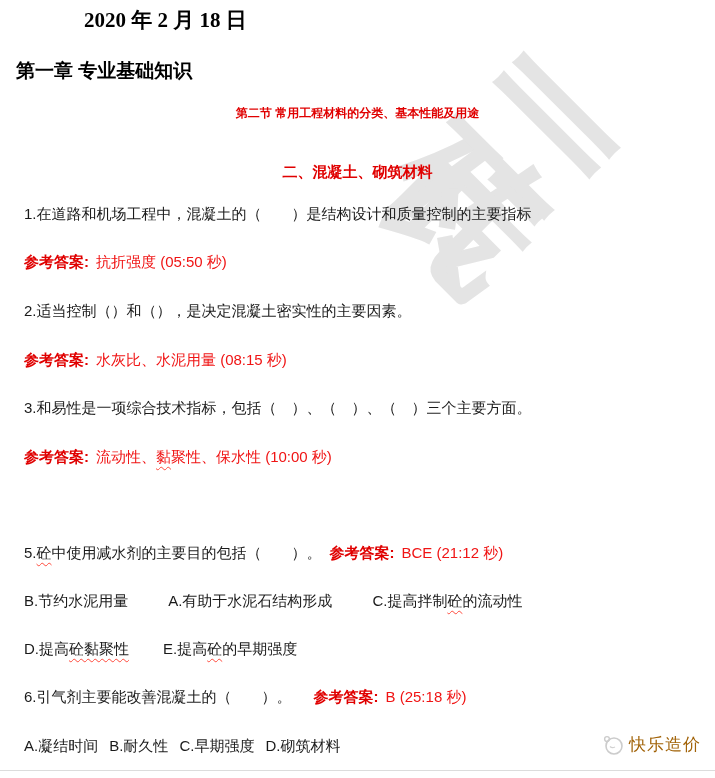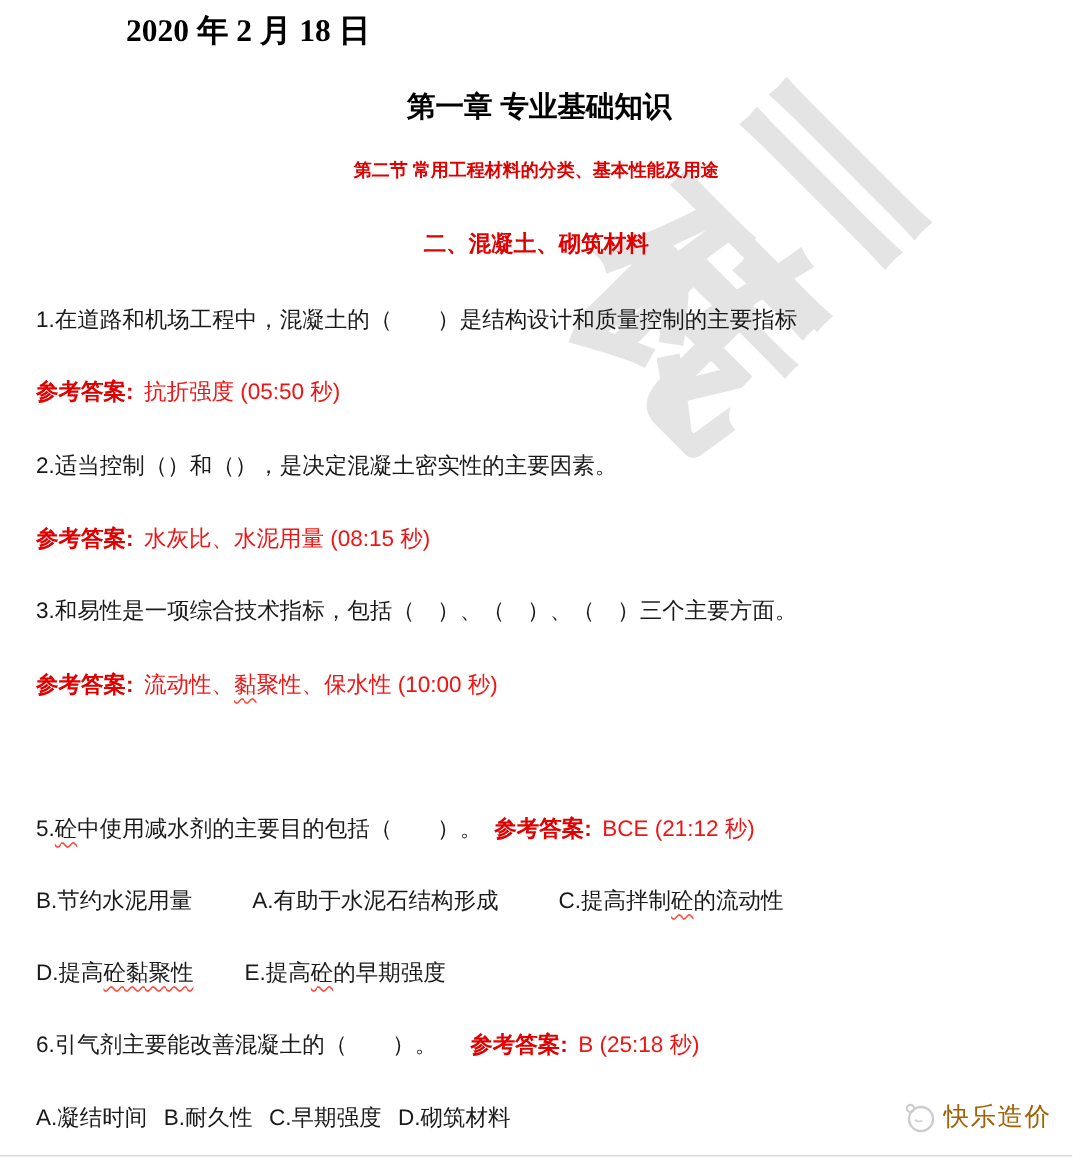--- a/index.html
+++ b/index.html
@@ -14,26 +14,26 @@
     font-size:148px;line-height:150px;letter-spacing:14px;
     font-weight:bold;color:#e4e4e4;transform:rotate(45deg);
     user-select:none;pointer-events:none;white-space:nowrap;z-index:0;}
 
   .content{position:absolute;inset:0;z-index:1;}
 
   .date{position:absolute;top:6px;left:40px;
         font-family:"Liberation Serif","DejaVu Serif",serif;
         font-weight:bold;font-size:21px;color:#000;margin-left:44px;}
 
-  .h1{position:absolute;top:58px;left:4px;right:0;text-align:center;
+  .h1{position:absolute;top:58px;left:16px;right:0;text-align:left;
       font-size:19px;font-weight:bold;color:#000;margin:0;}
   .h2{position:absolute;top:105px;left:0;right:0;text-align:center;
       font-size:12px;font-weight:bold;color:#e00000;margin:0;}
   .h3{position:absolute;top:153px;left:0;right:0;text-align:center;
-      font-size:15px;font-weight:bold;color:#e00000;margin:0;}
+      font-size:15px;font-weight:bold;color:#e00000;margin:10px;}
 
   .line{position:absolute;left:24px;right:16px;margin:0;
         font-size:15px;line-height:22px;color:#1a1a1a;white-space:nowrap;}
   .ans{color:#f01414;}
   .alabel{font-weight:bold;color:#e00000;margin-right:7px;}
   .atext{color:#f01414;}
   .gap-lg{display:inline-block;width:30px;}
   .gap-md{display:inline-block;width:22px;}
   .gap-sm{display:inline-block;width:8px;}
 

